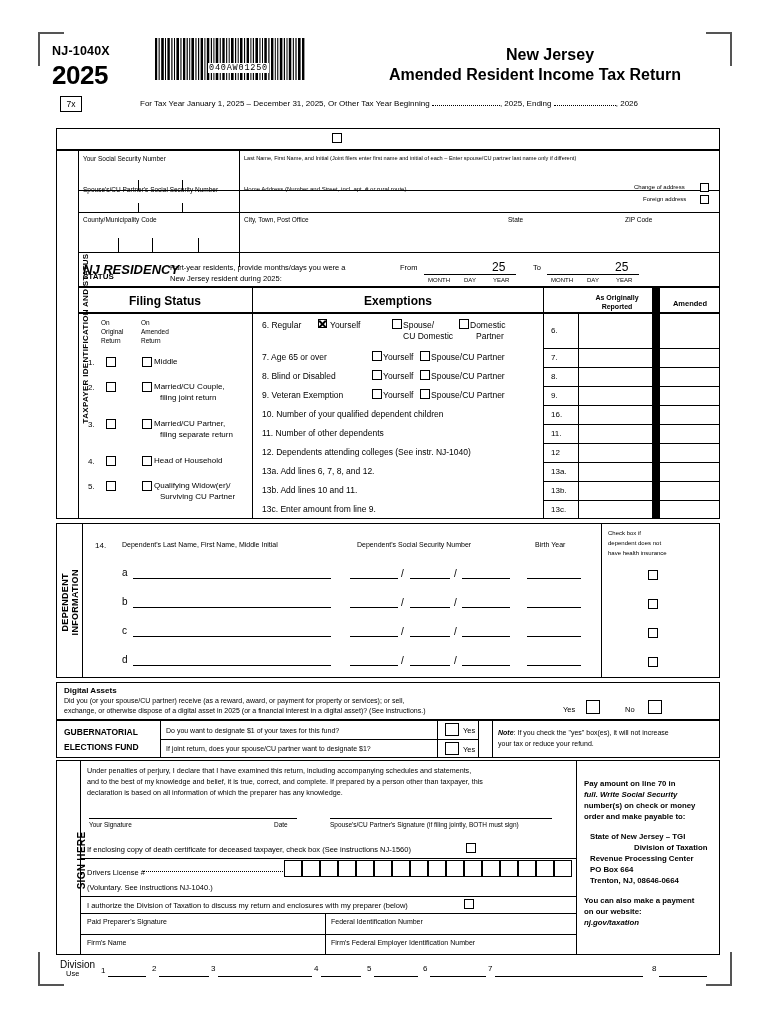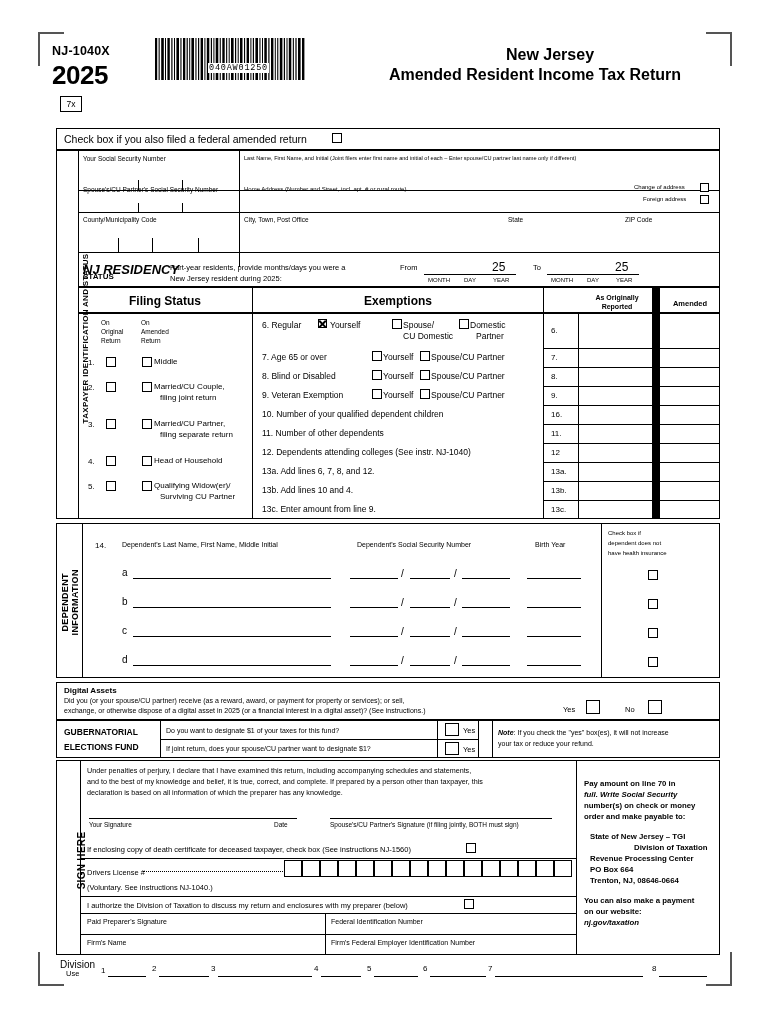--- a/index.html
+++ b/index.html
@@ -129,23 +129,27 @@
       <rect x="140.4" y="0" width="1.2" height="42"></rect>
         <rect x="143" y="0" width="2.6" height="42"></rect>
       <rect x="147" y="0" width="2.4" height="42"></rect>
     </g>
   </svg>
   <div class="barcode-num">040AW01250</div>
 
   <div class="hdr-title1">New Jersey</div>
   <div class="hdr-title2">Amended Resident Income Tax Return</div>
 
+  <div class="hdr-taxyear">
+    <span>For Tax Year January 1, 2025 – December 31, 2025, Or Other Tax Year Beginning</span>
+    <span class="dotline" style="width:68px;"></span><span>, 2025, Ending</span>
+    <span class="dotline" style="width:62px;"></span><span>, 2026</span>
+  </div>
 
   <div class="bx" style="left:56px; top:128px; width:664px; height:22px;"></div>
-  <div class="lbl" style="left:64px; top:133px; font-size:10.5px;">Check box if you also filed a federal amended return</div>
   <span class="cb lg" style="position:absolute; left:332px; top:133px;"></span>
 
   <div class="bx" style="left:56px; top:150px; width:664px; height:369px;"></div>
 
   <div class="blk-bar" style="left:78px; top:150px; width:1px; height:369px; background:#000;"></div>
   <div class="vlabel" style="left:-35px; top:334px; width:240px;">TAXPAYER IDENTIFICATION AND STATUS</div>
 
   <div class="blk-bar" style="left:78px; top:190px; width:642px; height:1px;"></div>
   <div class="blk-bar" style="left:239px; top:150px; width:1px; height:117px;"></div>
   <div class="lbl" style="left:83px; top:155px;">Your Social Security Number</div>
@@ -290,21 +294,21 @@
   <div class="lbl" style="left:551px; top:429px; font-size:8px;">11.</div>
 
   <div class="lbl" style="left:262px; top:447px; font-size:8.5px;">12. Dependents attending colleges (See instr. NJ-1040)</div>
   <div class="blk-bar" style="left:543px; top:462px; width:177px; height:1px;"></div>
   <div class="lbl" style="left:551px; top:448px; font-size:8px;">12</div>
 
   <div class="lbl" style="left:262px; top:466px; font-size:8.5px;">13a. Add lines 6, 7, 8, and 12.</div>
   <div class="blk-bar" style="left:543px; top:481px; width:177px; height:1px;"></div>
   <div class="lbl" style="left:551px; top:467px; font-size:8px;">13a.</div>
 
-  <div class="lbl" style="left:262px; top:485px; font-size:8.5px;">13b. Add lines 10 and 4.</div>
+  <div class="lbl" style="left:262px; top:485px; font-size:8.5px;">13b. Add lines 10 and 11.</div>
   <div class="blk-bar" style="left:543px; top:500px; width:177px; height:1px;"></div>
   <div class="lbl" style="left:551px; top:486px; font-size:8px;">13b.</div>
 
   <div class="lbl" style="left:262px; top:504px; font-size:8.5px;">13c. Enter amount from line 9.</div>
   <div class="lbl" style="left:551px; top:505px; font-size:8px;">13c.</div>
 
   <div class="bx" style="left:56px; top:523px; width:664px; height:155px;"></div>
   <div class="blk-bar" style="left:82px; top:523px; width:1px; height:155px;"></div>
   <div class="vlabel2" style="left:30px; top:592px; width:80px;">
     <span>DEPENDENT</span><br>

